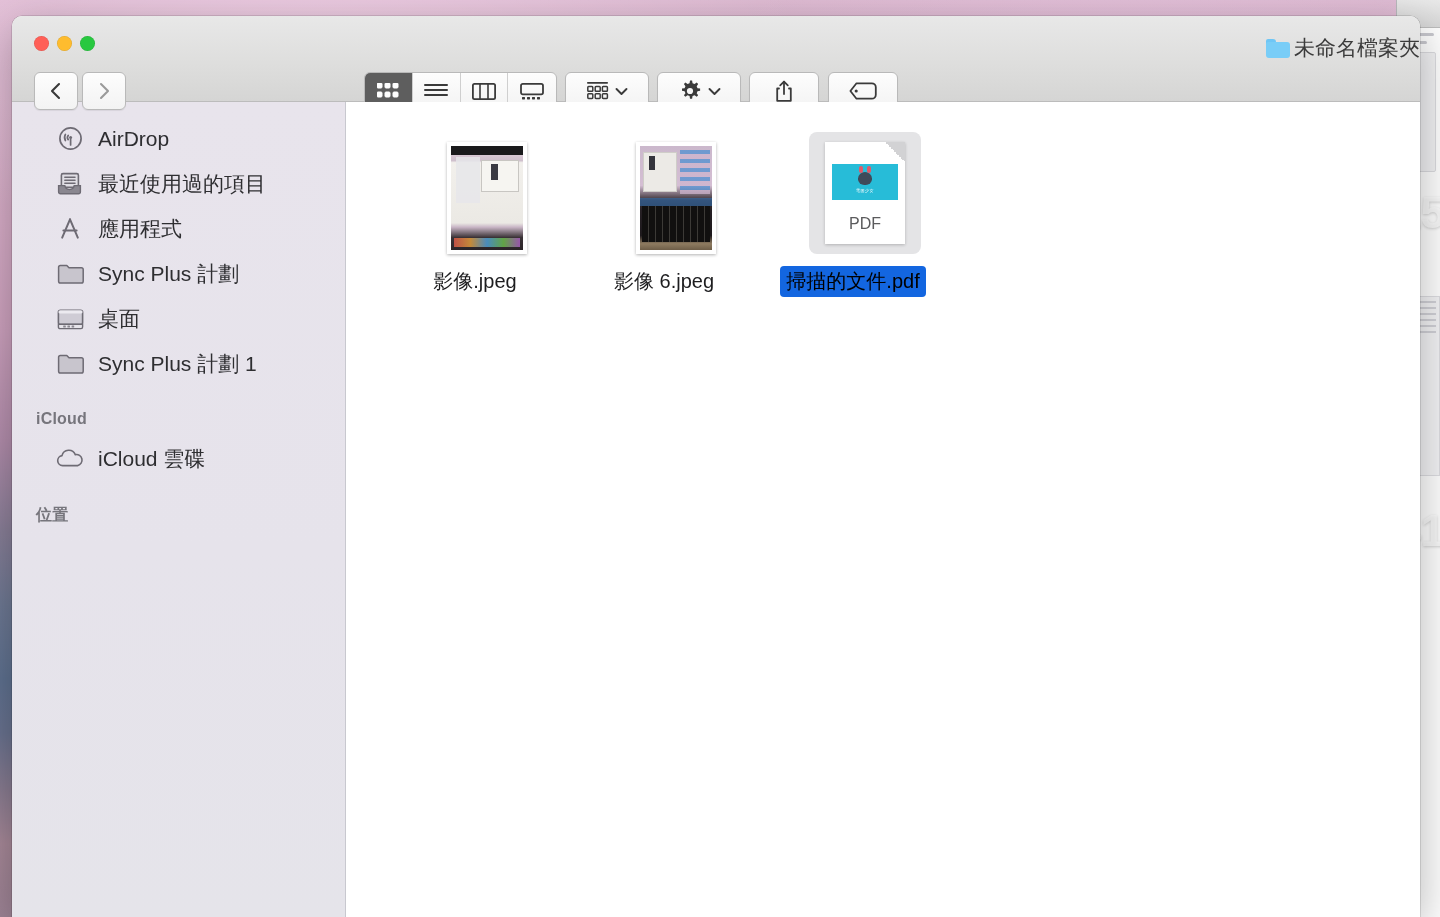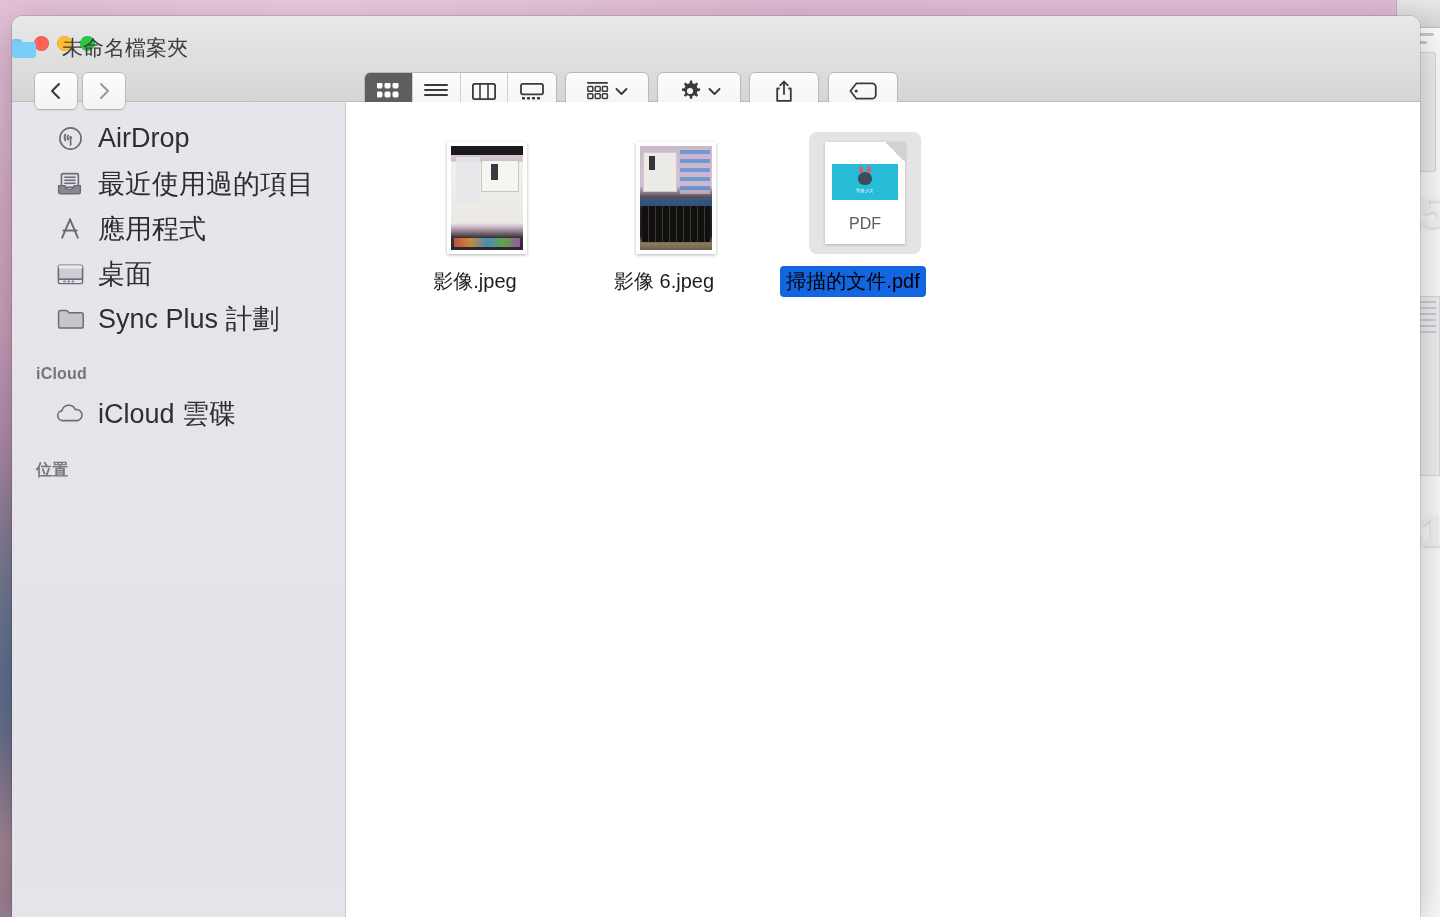--- a/index.html
+++ b/index.html
@@ -102,21 +102,21 @@
   
   .traffic { position:absolute; left:22px; top:20px; display:flex; gap:8px; }
   .tl { width:15px; height:15px; border-radius:50%; }
   .tl.red    { background:#ff5f57; box-shadow:inset 0 0 0 .5px rgba(0,0,0,.12); }
   .tl.yellow { background:#febc2e; box-shadow:inset 0 0 0 .5px rgba(0,0,0,.12); }
   .tl.green  { background:#28c840; box-shadow:inset 0 0 0 .5px rgba(0,0,0,.12); }
 
   
   #win-title {
     position:absolute; top:18px; left:0; right:0;
-    display:flex; align-items:center; justify-content:flex-start; gap:26px;
+    display:flex; align-items:center; justify-content:flex-end; gap:4px;
     font-size:21px; color:#3b3b3b; pointer-events:none;
   }
   #win-title .folder-ico { width:24px; height:19px; position:relative; flex:0 0 auto; }
   #win-title .folder-ico .tab {
     position:absolute; left:0; top:0; width:10px; height:5px;
     background:#6fc6f5; border-radius:2px 3px 0 0;
   }
   #win-title .folder-ico .body {
     position:absolute; left:0; top:3px; width:24px; height:16px;
     background:#79cdf7; border-radius:2px 3px 3px 3px;
@@ -182,21 +182,21 @@
     padding:14px 0 0 0;
     overflow:hidden;
   }
   .sb-header {
     font-size:16px; color:#76757c; font-weight:600;
     padding:10px 0 8px 24px; letter-spacing:.2px;
   }
   .sb-item {
     display:flex; align-items:center; gap:14px;
     height:45px; padding-left:44px;
-    font-size:27px; color:#2e2e31;
+    font-size:21px; color:#2e2e31;
   }
   .sb-item .ico { width:28px; height:26px; flex:0 0 28px; display:flex; align-items:center; justify-content:center; }
   .sb-gap { height:14px; }
 
   
   #content { flex:1; background:#ffffff; position:relative; overflow:hidden; }
 
   .grid {
     display:flex; align-items:flex-start;
     padding:28px 0 0 60px; gap:51px;
@@ -447,42 +447,50 @@
             <path d="M13 2.4 L20.8 20.6"></path>
             <line x1="6.4" y1="13.4" x2="19.6" y2="13.4"></line>
           </svg>
         </span>
         <span>應用程式</span>
       </div>
 
       <div class="sb-item">
         <span class="ico">
           <svg width="27" height="22" viewBox="0 0 27 22">
+            <path d="M1.6 4.2a1.8 1.8 0 0 1 1.8-1.8h6.4l2.2 2.4h12.4a1.8 1.8 0 0 1 1.8 1.8v11.6a1.8 1.8 0 0 1-1.8 1.8H3.4a1.8 1.8 0 0 1-1.8-1.8z" fill="#c8c5cd" stroke="#6e6b74" stroke-width="1.5" stroke-linejoin="round"></path>
+          </svg>
+        </span>
+        <span>Sync Plus 計劃</span>
+      </div>
+
+      <div class="sb-item">
+        <span class="ico">
+          <svg width="27" height="22" viewBox="0 0 27 22">
             <rect x="1.4" y="2.2" width="24.2" height="14.2" rx="2" fill="#cfccd5" stroke="#6e6b74" stroke-width="1.6"></rect>
             <rect x="1.4" y="2.2" width="24.2" height="3.4" rx="2" fill="#eceaf0" stroke="none"></rect>
             <path d="M1.4 16.4h24.2v2.6a1.6 1.6 0 0 1-1.6 1.6H3a1.6 1.6 0 0 1-1.6-1.6z" fill="#e6e4ea" stroke="#6e6b74" stroke-width="1.4"></path>
             <g fill="#8a8790">
               <rect x="6.2" y="17.6" width="2.6" height="1.8" rx="0.5"></rect>
               <rect x="10.4" y="17.6" width="2.6" height="1.8" rx="0.5"></rect>
               <rect x="14.6" y="17.6" width="2.6" height="1.8" rx="0.5"></rect>
             </g>
           </svg>
         </span>
         <span>桌面</span>
       </div>
 
       <div class="sb-item">
         <span class="ico">
           <svg width="27" height="22" viewBox="0 0 27 22">
             <path d="M1.6 4.2a1.8 1.8 0 0 1 1.8-1.8h6.4l2.2 2.4h12.4a1.8 1.8 0 0 1 1.8 1.8v11.6a1.8 1.8 0 0 1-1.8 1.8H3.4a1.8 1.8 0 0 1-1.8-1.8z" fill="#c8c5cd" stroke="#6e6b74" stroke-width="1.5" stroke-linejoin="round"></path>
           </svg>
         </span>
-        <span>Sync Plus 計劃</span>
-      </div>
-
+        <span>Sync Plus 計劃 1</span>
+      </div>
 
       <div class="sb-gap"></div>
 
       <div class="sb-header">iCloud</div>
 
       <div class="sb-item">
         <span class="ico">
           <svg width="28" height="20" viewBox="0 0 28 20" fill="none" stroke="#6e6b74" stroke-width="1.6" stroke-linejoin="round">
             <path d="M6.6 16.6a5 5 0 0 1-.6-9.95 7 7 0 0 1 13.3-1.0 4.6 4.6 0 0 1 2.3 10.95z"></path>
           </svg>

